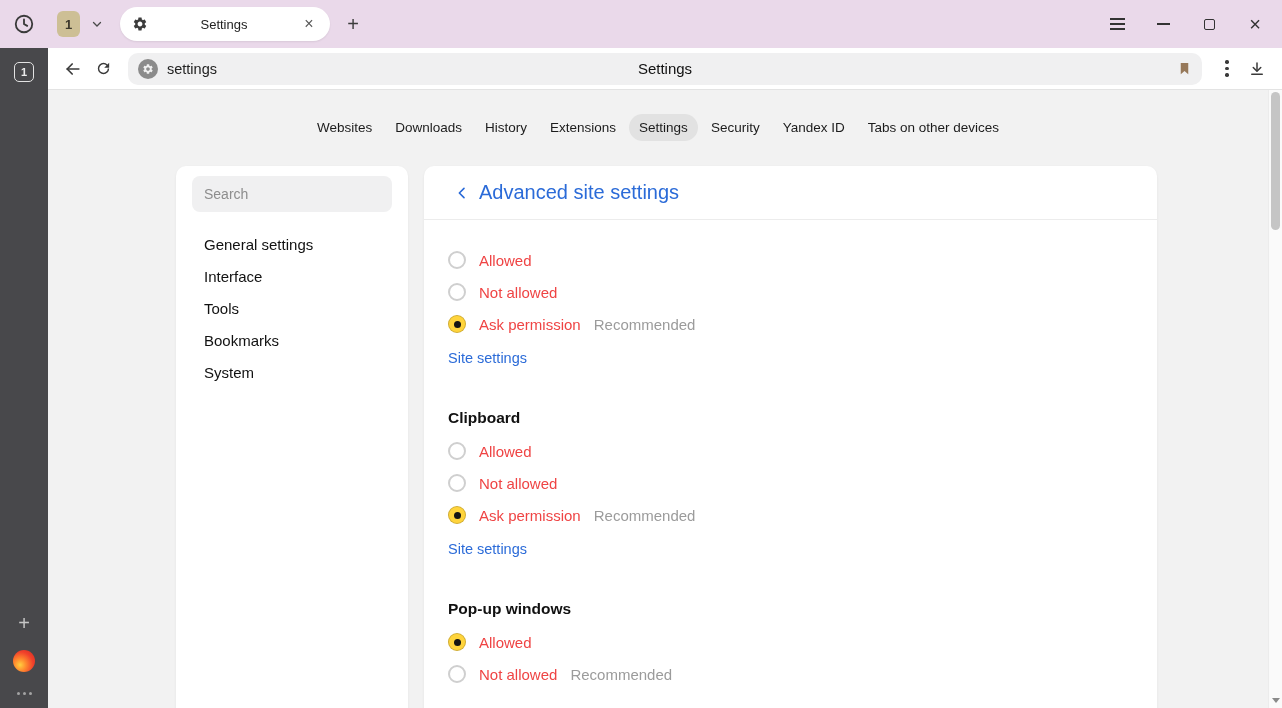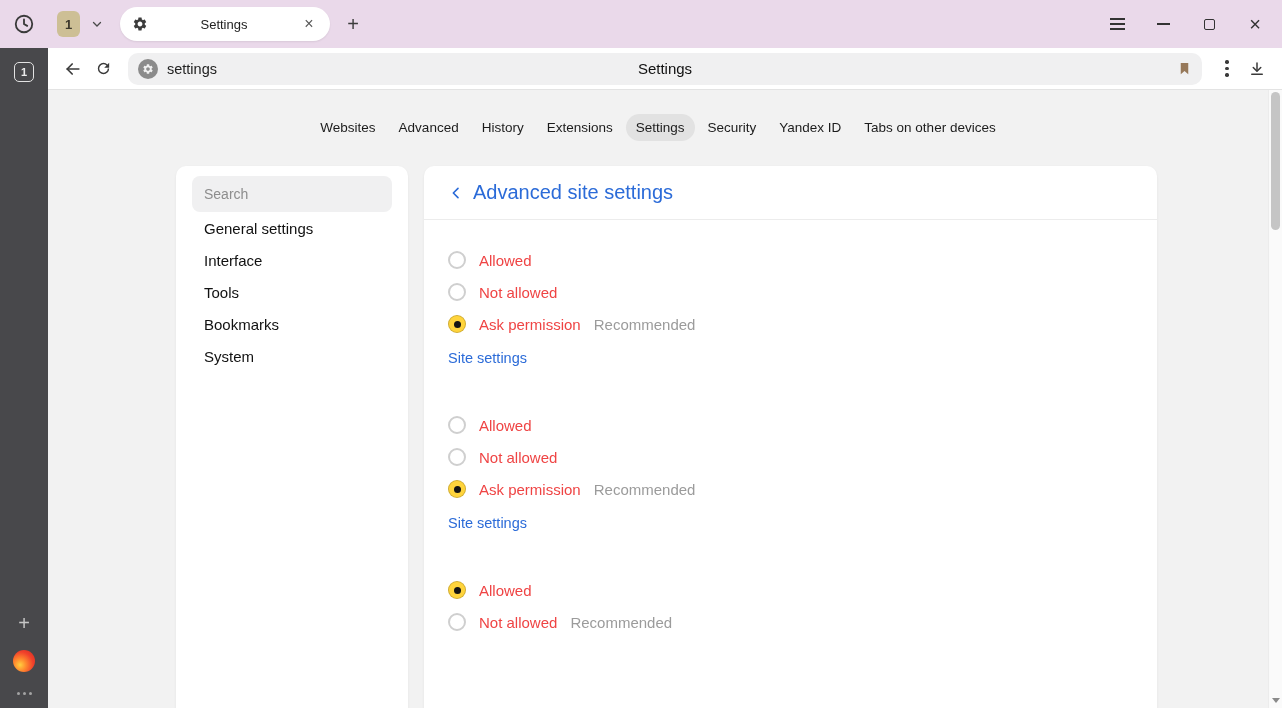--- a/index.html
+++ b/index.html
@@ -60,26 +60,26 @@
   .nav-item { font-size:13.5px; color:#1c1c1c; padding:6px 10px; border-radius:15px; white-space:nowrap; cursor:default; }
   .nav-item.active { background:#e2e2e2; }
 
   .panel { position:absolute; left:128px; top:76px; width:232px; height:660px; background:#fff;
            border-radius:10px; box-shadow:0 1px 3px rgba(0,0,0,.06); }
   .search-box { margin:10px 16px 0; height:36px; background:#f0f0f1; border-radius:8px;
                 display:flex; align-items:center; padding:0 12px; }
   .search-box input { border:none; background:transparent; outline:none; width:100%;
                       font-size:14px; color:#222; font-family:inherit; }
   .search-box input::placeholder { color:#8d8d8d; opacity:1; }
-  .panel-items { }
+  .panel-items { margin-top:16px; }
   .panel-item { height:32px; display:flex; align-items:center; padding-left:28px; font-size:15px; color:#111; cursor:default; }
 
   .card { position:absolute; left:376px; top:76px; width:733px; height:660px; background:#fff;
           border-radius:10px; box-shadow:0 1px 3px rgba(0,0,0,.06); overflow:hidden; }
-  .card-header { height:54px; display:flex; align-items:center; padding:0 24px;
+  .card-header { height:54px; display:flex; align-items:center; padding:0 30px;
                  border-bottom:1px solid #ececec; gap:9px; color:var(--accent,#2b6bd8); font-size:20px; cursor:default; }
   .card-body { padding:24px 24px 0; }
   .section { margin-bottom:42px; }
   .section-title { font-size:15.5px; font-weight:bold; color:#111; margin-bottom:8px; }
   .option-row { height:32px; display:flex; align-items:center; }
   .radio { width:18px; height:18px; border-radius:50%; border:2px solid #cfcfcf; background:#fff;
            margin-right:13px; position:relative; flex:none; }
   .radio.checked { border:1px solid rgba(0,0,0,.18); background:var(--radio_selected,#ffd43c); }
   .radio.checked::after { content:""; position:absolute; inset:0; margin:auto; width:7px; height:7px;
                           border-radius:50%; background:#141414; }
@@ -195,21 +195,21 @@
         <path d="M7 10l5 5 5-5"></path>
         <path d="M5 19h14"></path>
       </svg>
   </span>
 </div>
 
 <div class="content">
 
   <div class="topnav">
     <span class="nav-item">Websites</span>
-    <span class="nav-item">Advanced</span>
+    <span class="nav-item">Downloads</span>
     <span class="nav-item">History</span>
     <span class="nav-item">Extensions</span>
     <span class="nav-item active">Settings</span>
     <span class="nav-item">Security</span>
     <span class="nav-item">Yandex ID</span>
     <span class="nav-item">Tabs on other devices</span>
   </div>
 
   <div class="panel">
     <div class="search-box">
@@ -246,39 +246,41 @@
         </div>
         <div class="option-row">
           <span class="radio checked"></span>
           <span class="option-label">Ask permission</span>
           <span class="option-note">Recommended</span>
         </div>
         <span class="site-link">Site settings</span>
       </div>
 
       <div class="section">
+        <div class="section-title">Clipboard</div>
         <div class="option-row">
           <span class="radio"></span>
           <span class="option-label">Allowed</span>
 
         </div>
         <div class="option-row">
           <span class="radio"></span>
           <span class="option-label">Not allowed</span>
 
         </div>
         <div class="option-row">
           <span class="radio checked"></span>
           <span class="option-label">Ask permission</span>
           <span class="option-note">Recommended</span>
         </div>
         <span class="site-link">Site settings</span>
       </div>
 
       <div class="section">
+        <div class="section-title">Pop-up windows</div>
         <div class="option-row">
           <span class="radio checked"></span>
           <span class="option-label">Allowed</span>
 
         </div>
         <div class="option-row">
           <span class="radio"></span>
           <span class="option-label">Not allowed</span>
           <span class="option-note">Recommended</span>
         </div>

